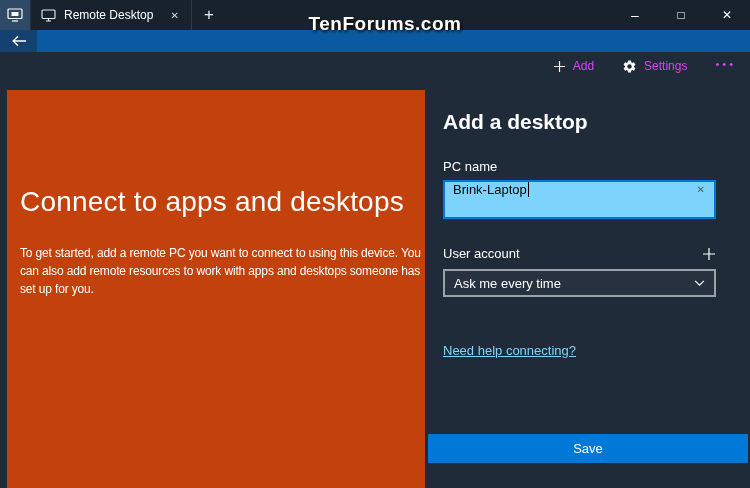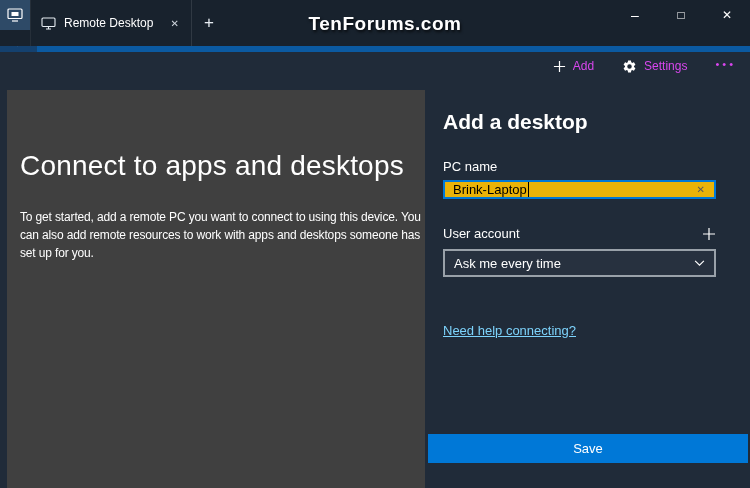--- a/index.html
+++ b/index.html
@@ -1,21 +1,21 @@
 <!DOCTYPE html>
 <html><head>
 <meta charset="utf-8">
 <style>
   * { margin:0; padding:0; box-sizing:border-box; }
   html,body { width:750px; height:488px; }
   body { font-family:"Liberation Sans", sans-serif; background:#202b39; overflow:hidden; }
   .window { position:relative; width:750px; height:488px; background:#202b39; overflow:hidden; }
 
   
-  .titlebar { position:absolute; top:0; left:0; right:0; height:46px; background:#18222d; display:flex; align-items:stretch; color:#fff; z-index:5; }
+  .titlebar { position:absolute; top:0; left:0; right:0; height:30px; background:#18222d; display:flex; align-items:stretch; color:#fff; z-index:5; }
   .app-icon-box { width:30px; height:30px; background:#2e4a67; display:flex; align-items:center; justify-content:center; flex:0 0 auto; }
   .tab { width:162px; display:flex; align-items:center; gap:8px; padding:0 8px 0 10px; border-right:1px solid rgba(255,255,255,0.10); border-left:1px solid rgba(255,255,255,0.06); font-size:12px; cursor:default; }
   .tab-title { flex:1; white-space:nowrap; overflow:hidden; }
   .tab-close { font-size:10px; color:#cfd6dd; padding:2px 4px; cursor:pointer; }
   .new-tab { width:34px; display:flex; align-items:center; justify-content:center; font-size:17px; font-weight:300; color:#e7edf3; cursor:pointer; }
   .caption-buttons { margin-left:auto; display:flex; height:30px; }
   .cap { width:46px; display:flex; align-items:center; justify-content:center; font-size:12px; color:#fff; cursor:pointer; }
   .cap.min { font-size:14px; }
   .cap.max { font-size:12px; }
 
@@ -25,29 +25,29 @@
   
   .nav-strip { position:absolute; top:30px; left:0; right:0; height:22px; background:#0b5aa1; z-index:4; }
   .back-button { width:37px; height:22px; background:#14416f; display:flex; align-items:center; justify-content:center; cursor:pointer; }
 
   
   .toolbar { position:absolute; top:58px; right:14px; display:flex; align-items:center; gap:28px; color:#d946ef; font-size:12px; z-index:3; }
   .tool-btn { display:flex; align-items:center; gap:7px; cursor:pointer; }
   .more-dots { font-size:11px; letter-spacing:3px; padding-bottom:4px; }
 
   
-  .left-panel { position:absolute; left:7px; top:90px; width:418px; bottom:0; background:#404040; padding:60px 4px 0 13px; color:#fff; }
+  .left-panel { position:absolute; left:7px; top:90px; width:418px; bottom:0; background:#c2410c; padding:96px 4px 0 13px; color:#fff; }
   .left-panel h1 { font-size:28px; font-weight:300; letter-spacing:.2px; margin-bottom:26px; }
   .left-panel p { font-size:12px; letter-spacing:-0.15px; line-height:1.5; width:404px; }
 
   
   .right-panel { position:absolute; left:427px; top:52px; width:323px; bottom:0; padding-left:16px; color:#fff; }
   .form-title { font-size:21px; font-weight:600; margin-top:58px; }
   .field-label { display:block; font-size:13px; margin-top:25px; }
-  .text-input { margin-top:6px; width:273px; height:19px; background:#eab308; border:2px solid #0078d7; display:flex; align-items:flex-start; padding:0 7px 0 8px; cursor:text; }
+  .text-input { margin-top:6px; width:273px; height:39px; background:#7dd3fc; border:2px solid #0078d7; display:flex; align-items:flex-start; padding:0 7px 0 8px; cursor:text; }
   .text-input .value { color:#000; font-size:13px; }
   .caret { width:1px; height:15px; background:#000; margin-left:1px; }
   .clear-btn { margin-left:auto; color:#5a5a5a; font-size:10px; cursor:pointer; padding:2px; }
   .ua-row { margin-top:27px; width:273px; display:flex; align-items:center; justify-content:space-between; }
   .ua-row .field-label { margin-top:0; }
   .icon-btn { cursor:pointer; display:flex; align-items:center; justify-content:center; }
   .select { margin-top:8px; width:273px; height:20px; background:rgba(255,255,255,0.03); border:2px solid #99a1a9; display:flex; align-items:center; padding:12px 9px; cursor:pointer; }
   .select .value { font-size:13px; color:#fff; }
   .select .chev { margin-left:auto; display:flex; align-items:center; }
   .help-link { display:inline-block; margin-top:46px; font-size:13px; color:#7dd3fc; text-decoration:underline; cursor:pointer; }

